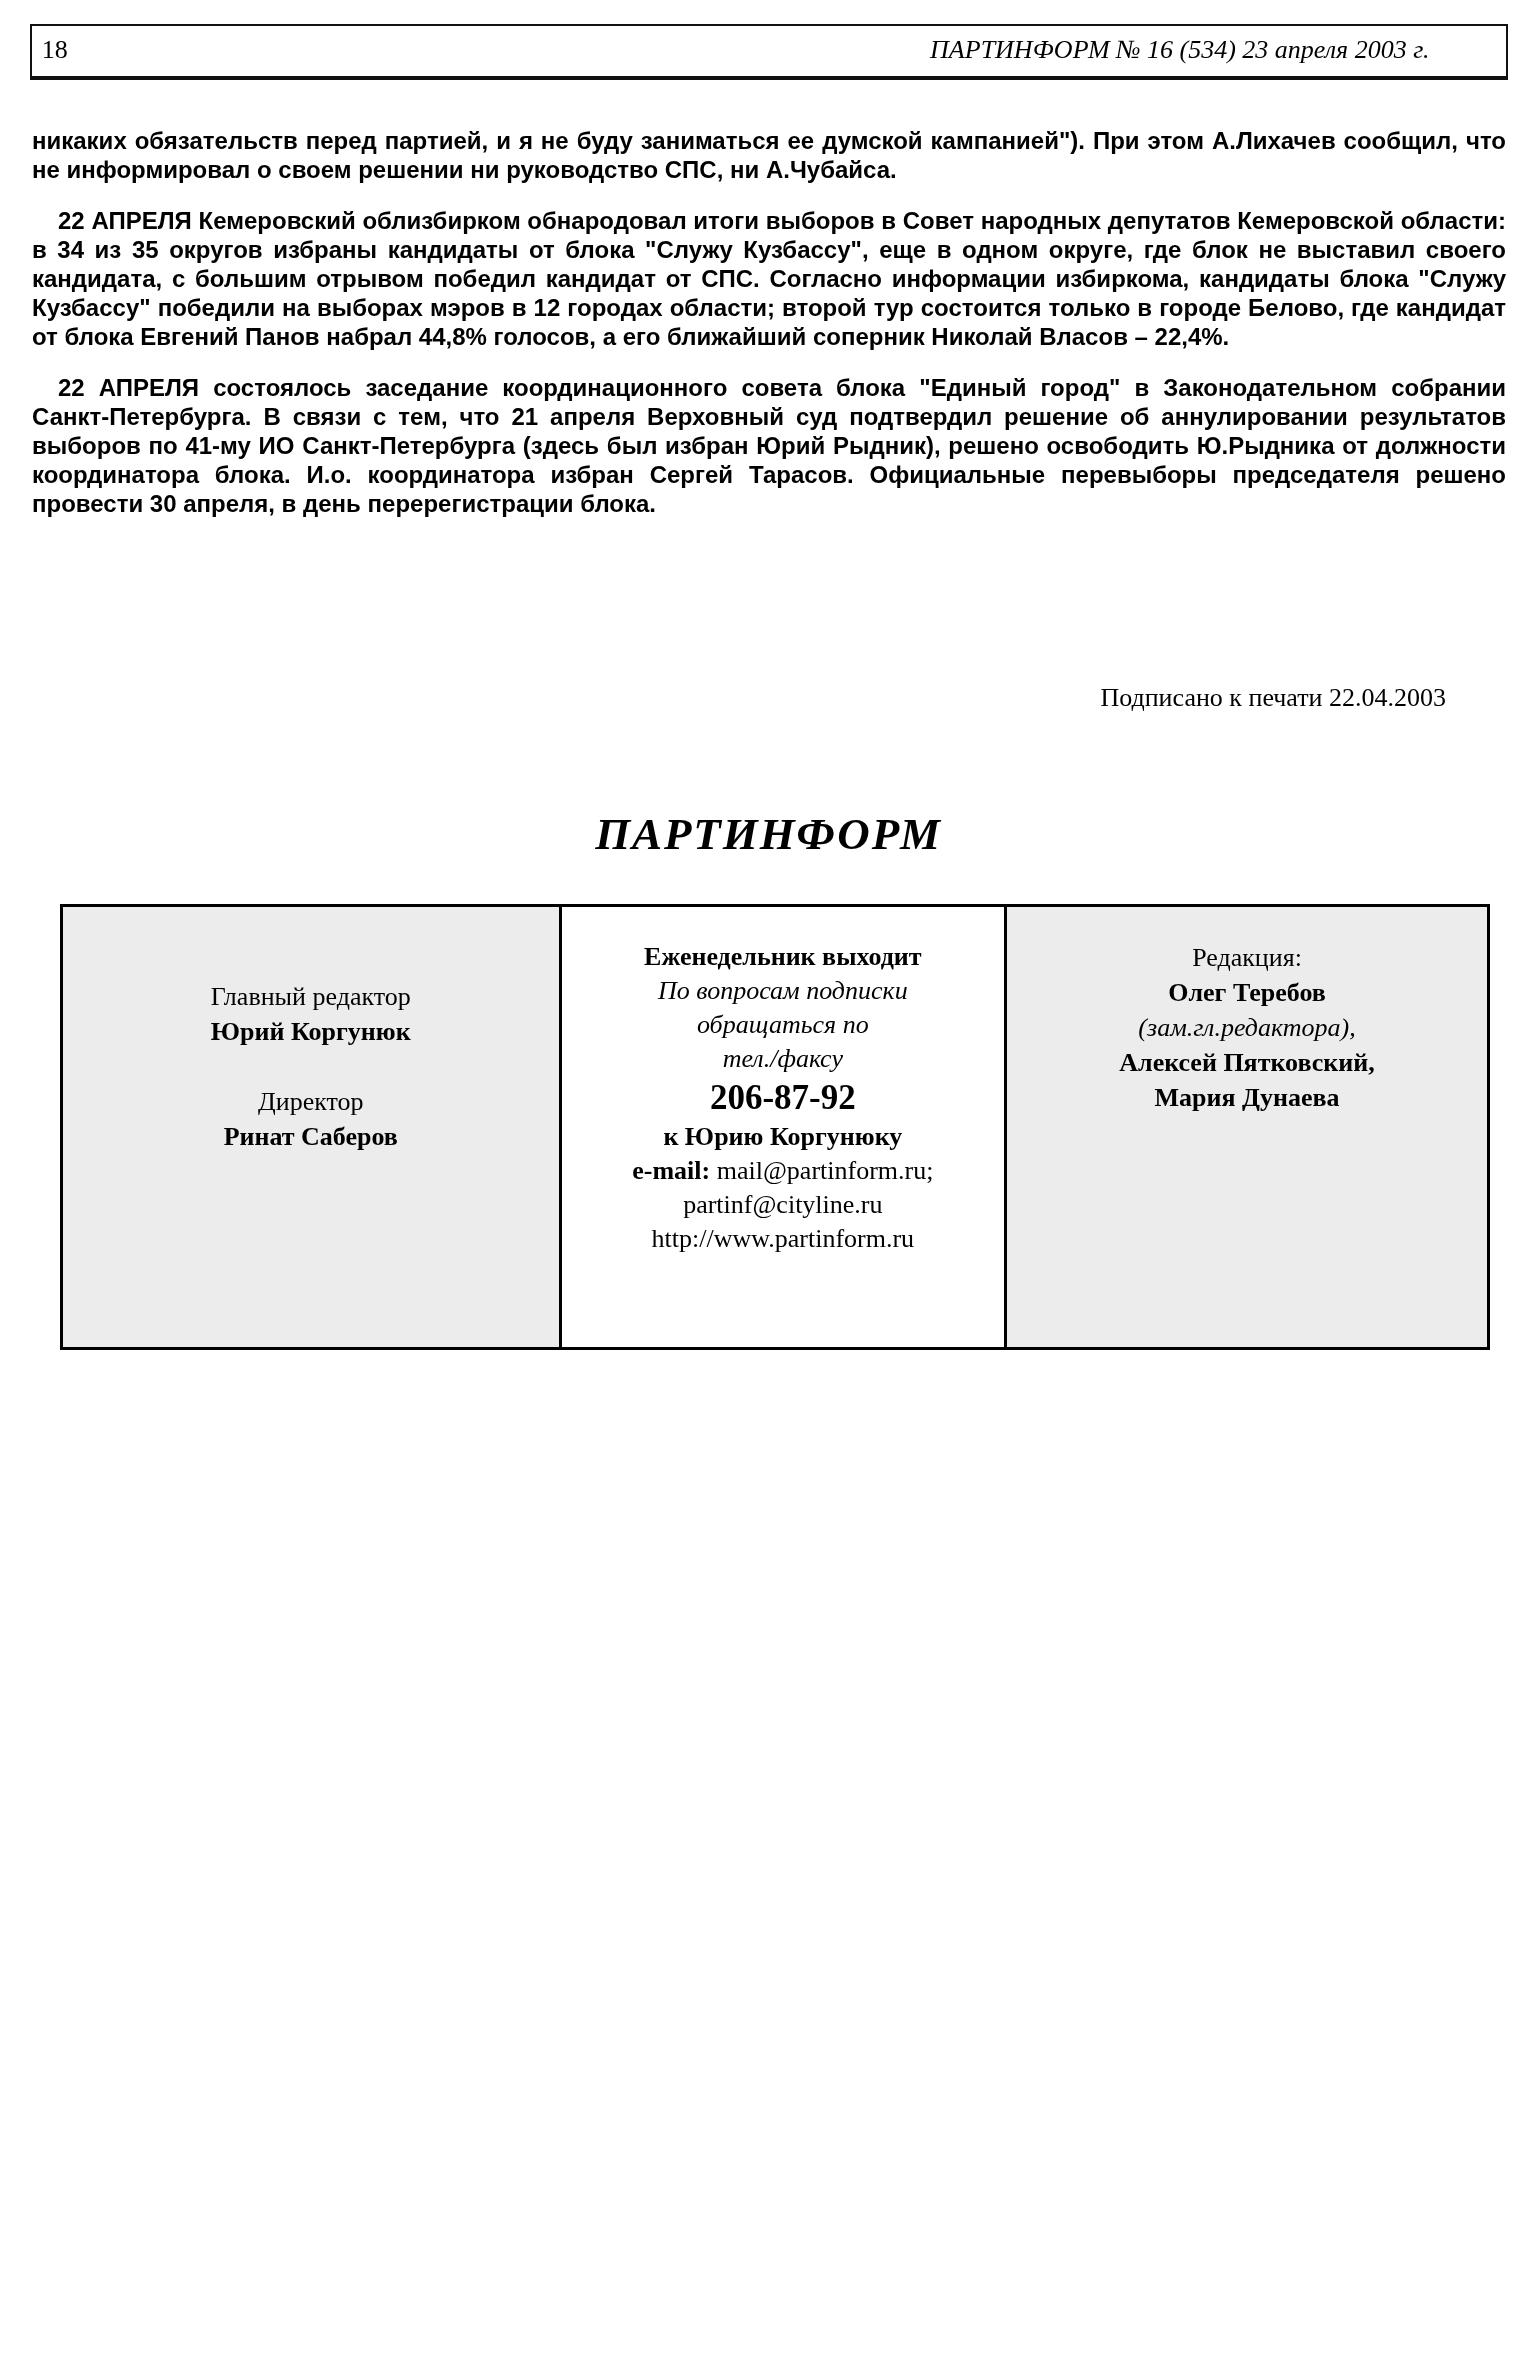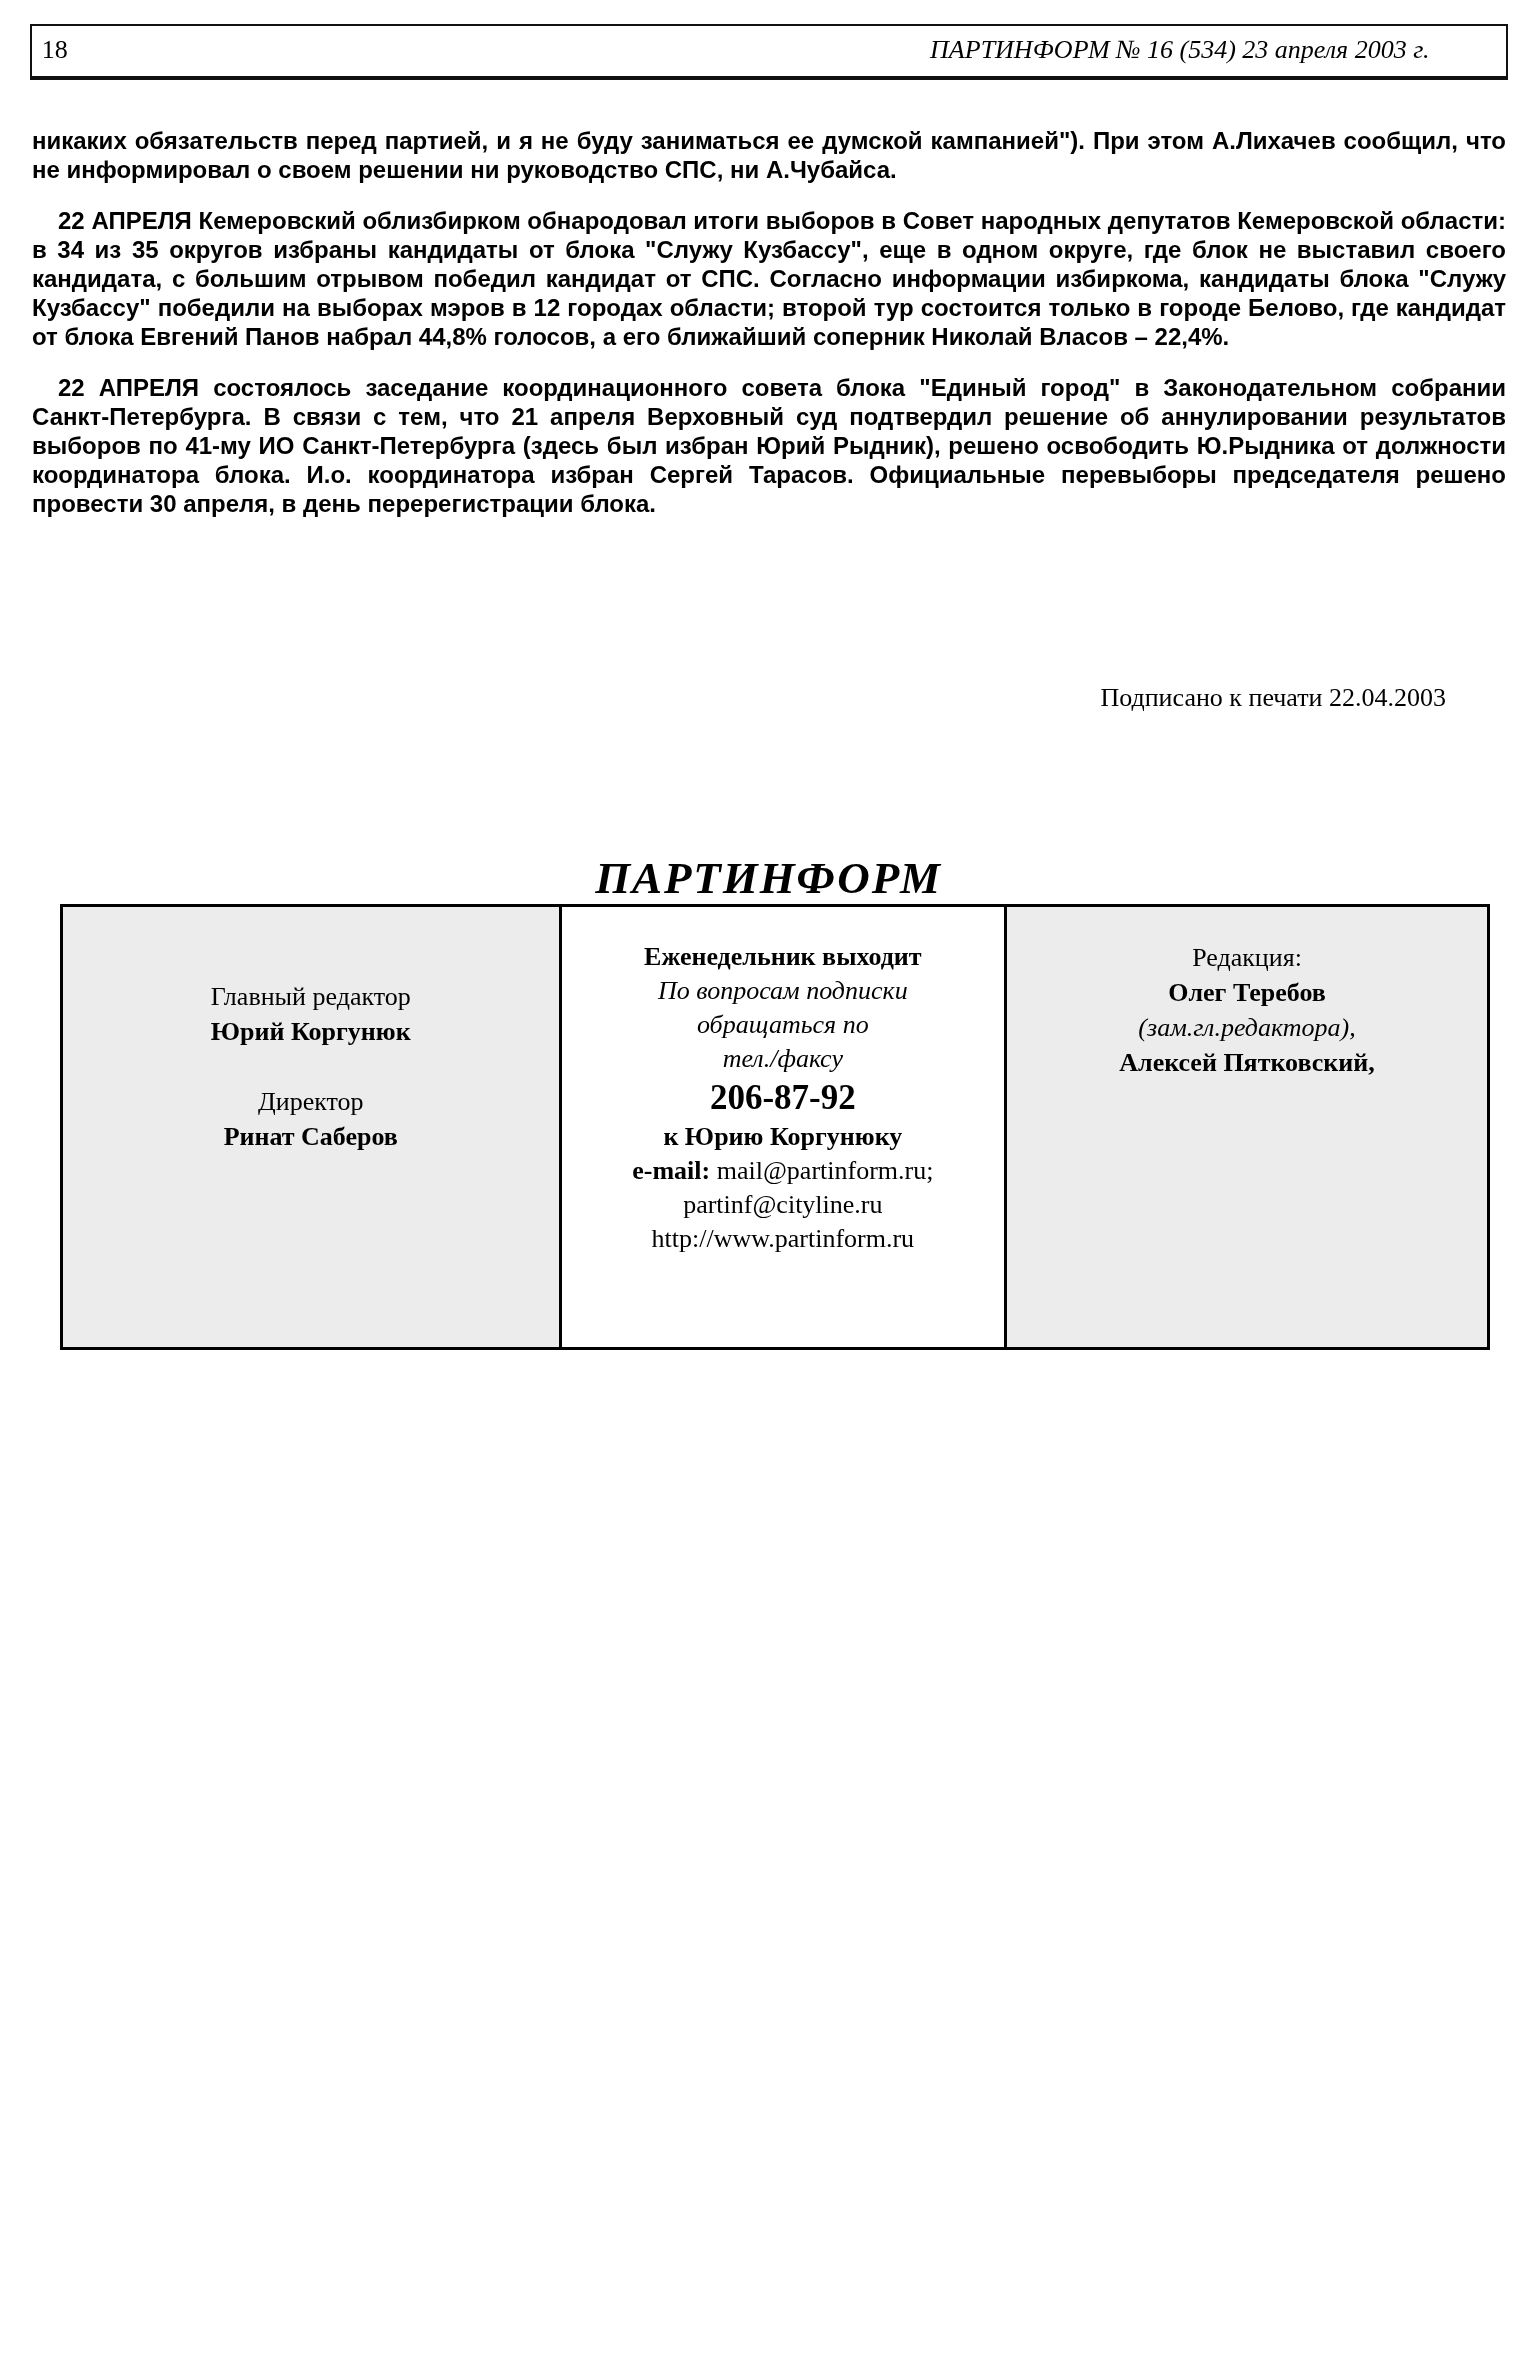--- a/index.html
+++ b/index.html
@@ -49,21 +49,21 @@
     position: absolute;
     top: 683px; left: 0; right: 91px;
     text-align: right;
     font-family: "Liberation Serif", serif;
     font-size: 26px;
   }
 
   
   .masthead {
     position: absolute;
-    top: 852px; left: 0; width: 100%;
+    top: 808px; left: 0; width: 100%;
     text-align: center;
     font-family: "Liberation Serif", serif;
     font-style: italic;
     font-weight: 700;
     font-size: 45px;
     letter-spacing: 1.9px;
   }
 
   
   .colophon {
@@ -147,18 +147,19 @@
       </div>
       <div>partinf@cityline.ru</div>
       <div>http://www.partinform.ru</div>
     </div>
 
     <div class="col col-right">
       <div>Редакция:</div>
       <div class="b">Олег Теребов</div>
       <div class="i">(зам.гл.редактора),</div>
       <div class="b">Алексей Пятковский,</div>
+      <div class="b">Мария Дунаева</div>
     </div>
 
   </div>
 
 </div>
 
 
 </body></html>

